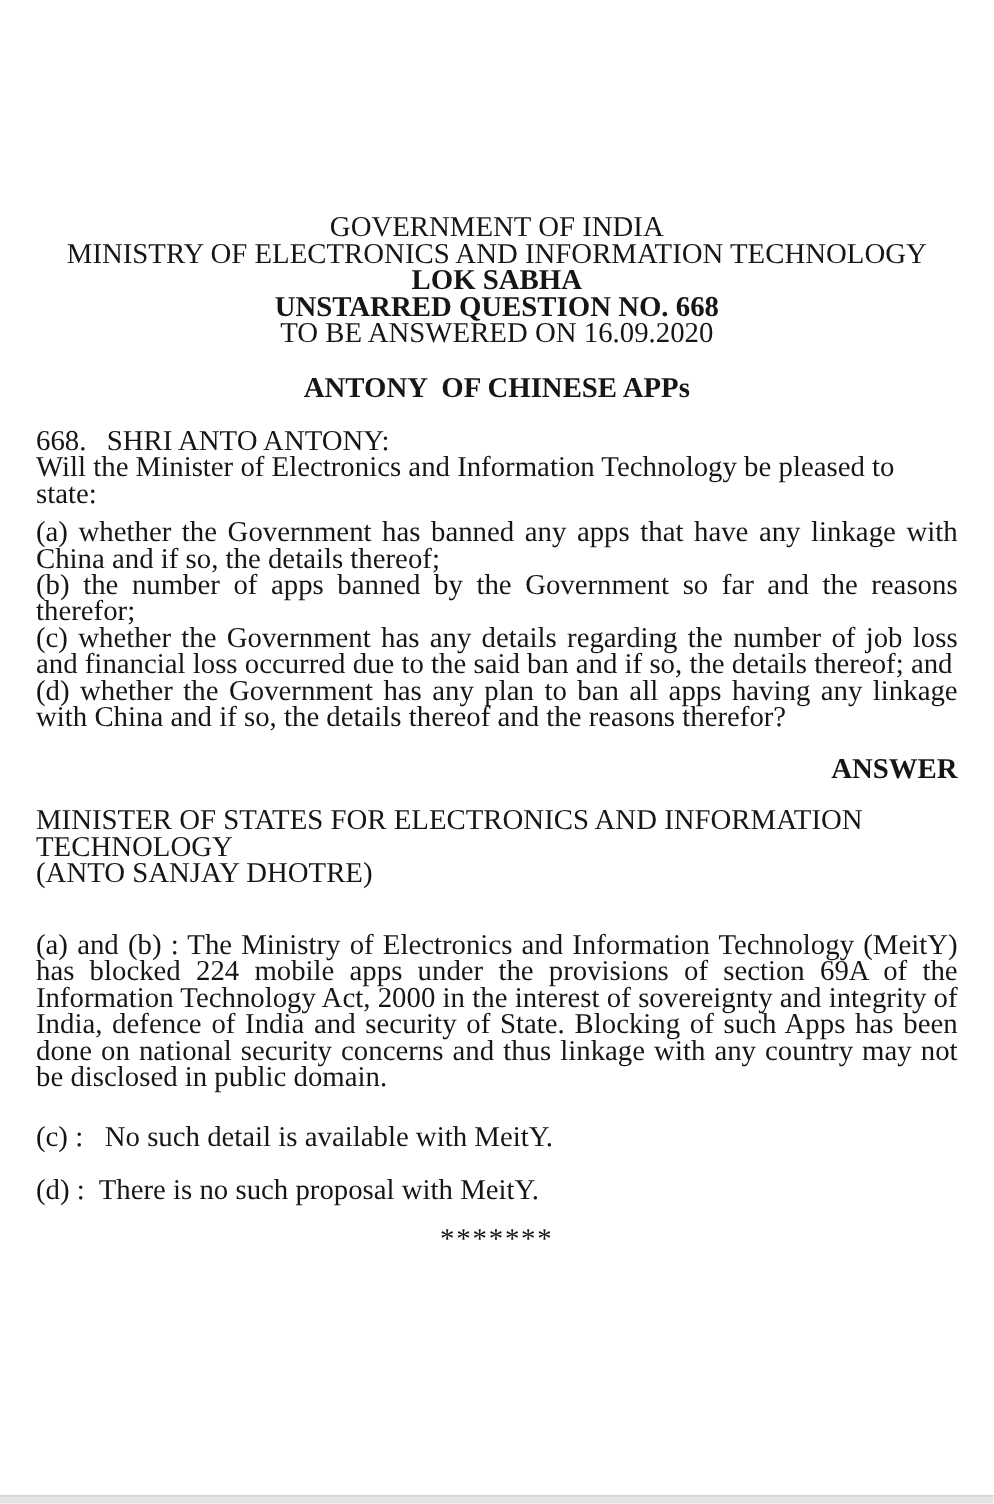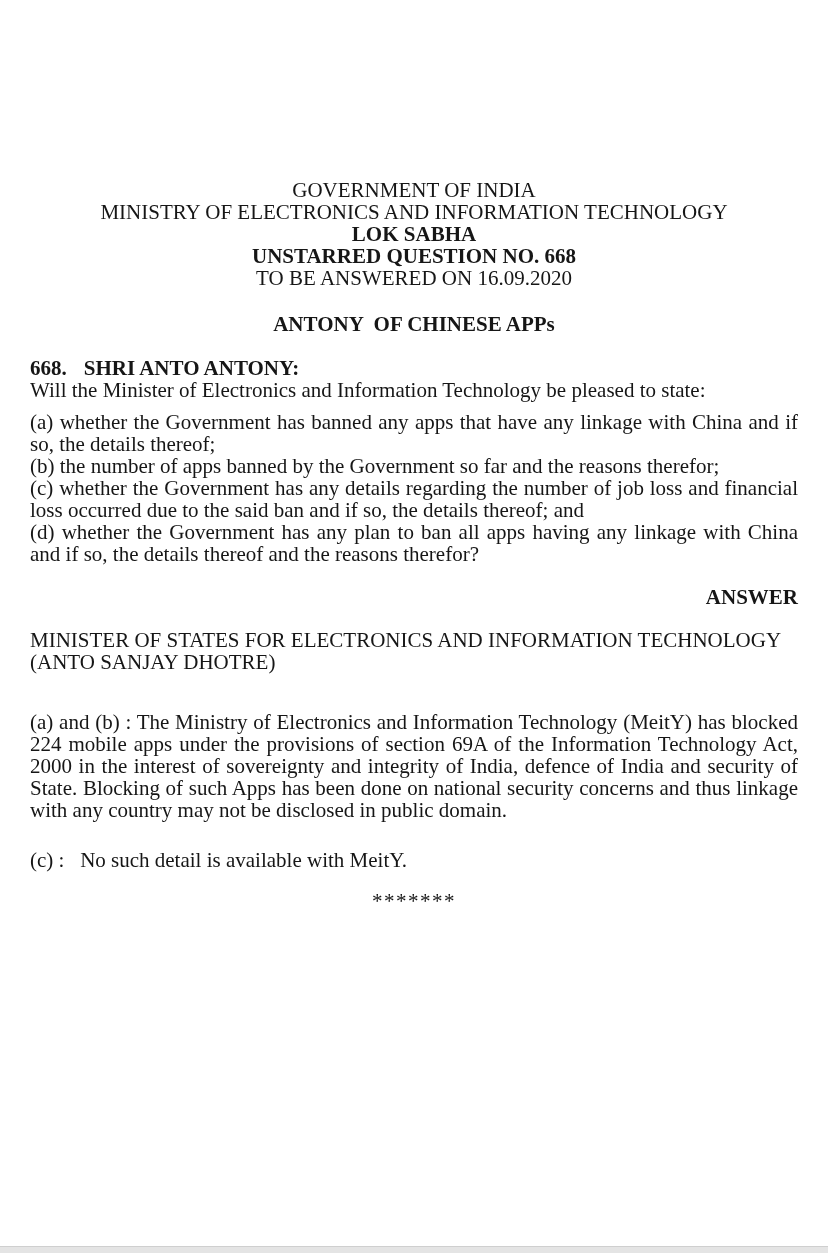--- a/index.html
+++ b/index.html
@@ -22,36 +22,36 @@
     width: 828px;
     height: 1253px;
     background: #ffffff;
   }
   .content {
     position: absolute;
     left: 30px;
     top: 0;
     width: 768px;
     padding-top: 179px;
-    font-size: 21px;
+    font-size: 24px;
     line-height: 22px;
     -webkit-font-smoothing: antialiased;
   }
   .centered { text-align: center; }
   .bold { font-weight: bold; text-align: center; }
   .doc-header div { white-space: pre-wrap; }
   .subject {
     margin-top: 24px;
     text-align: center;
     font-weight: bold;
     white-space: pre-wrap;
   }
   .q-line {
     margin-top: 22px;
-    font-weight: bold;
+    font-weight: normal;
   }
   .q-line .member { margin-left: 17px; }
   .intro { }
   .q-items {
     margin-top: 10px;
     text-align: justify;
   }
   .answer-heading {
     margin-top: 21px;
     text-align: right;
@@ -115,19 +115,20 @@
 
     <div class="minister-block">
       <div>MINISTER OF STATES FOR ELECTRONICS AND INFORMATION TECHNOLOGY</div>
       <div>(ANTO SANJAY DHOTRE)</div>
     </div>
 
     <div class="answer-ab">(a) and (b) : The Ministry of Electronics and Information Technology (MeitY) has blocked 224 mobile apps under the provisions of section 69A of the Information Technology Act, 2000 in the interest of sovereignty and integrity of India, defence of India and security of State. Blocking of such Apps has been done on national security concerns and thus linkage with any country may not be disclosed in public domain.</div>
 
     <div class="answer-c">(c) :   No such detail is available with MeitY.</div>
 
+    <div class="answer-d">(d) :  There is no such proposal with MeitY.</div>
 
     <div class="stars">*******</div>
 
   </div>
 
   <div class="bottom-bar"></div>
 </div>
 
 </body></html>

